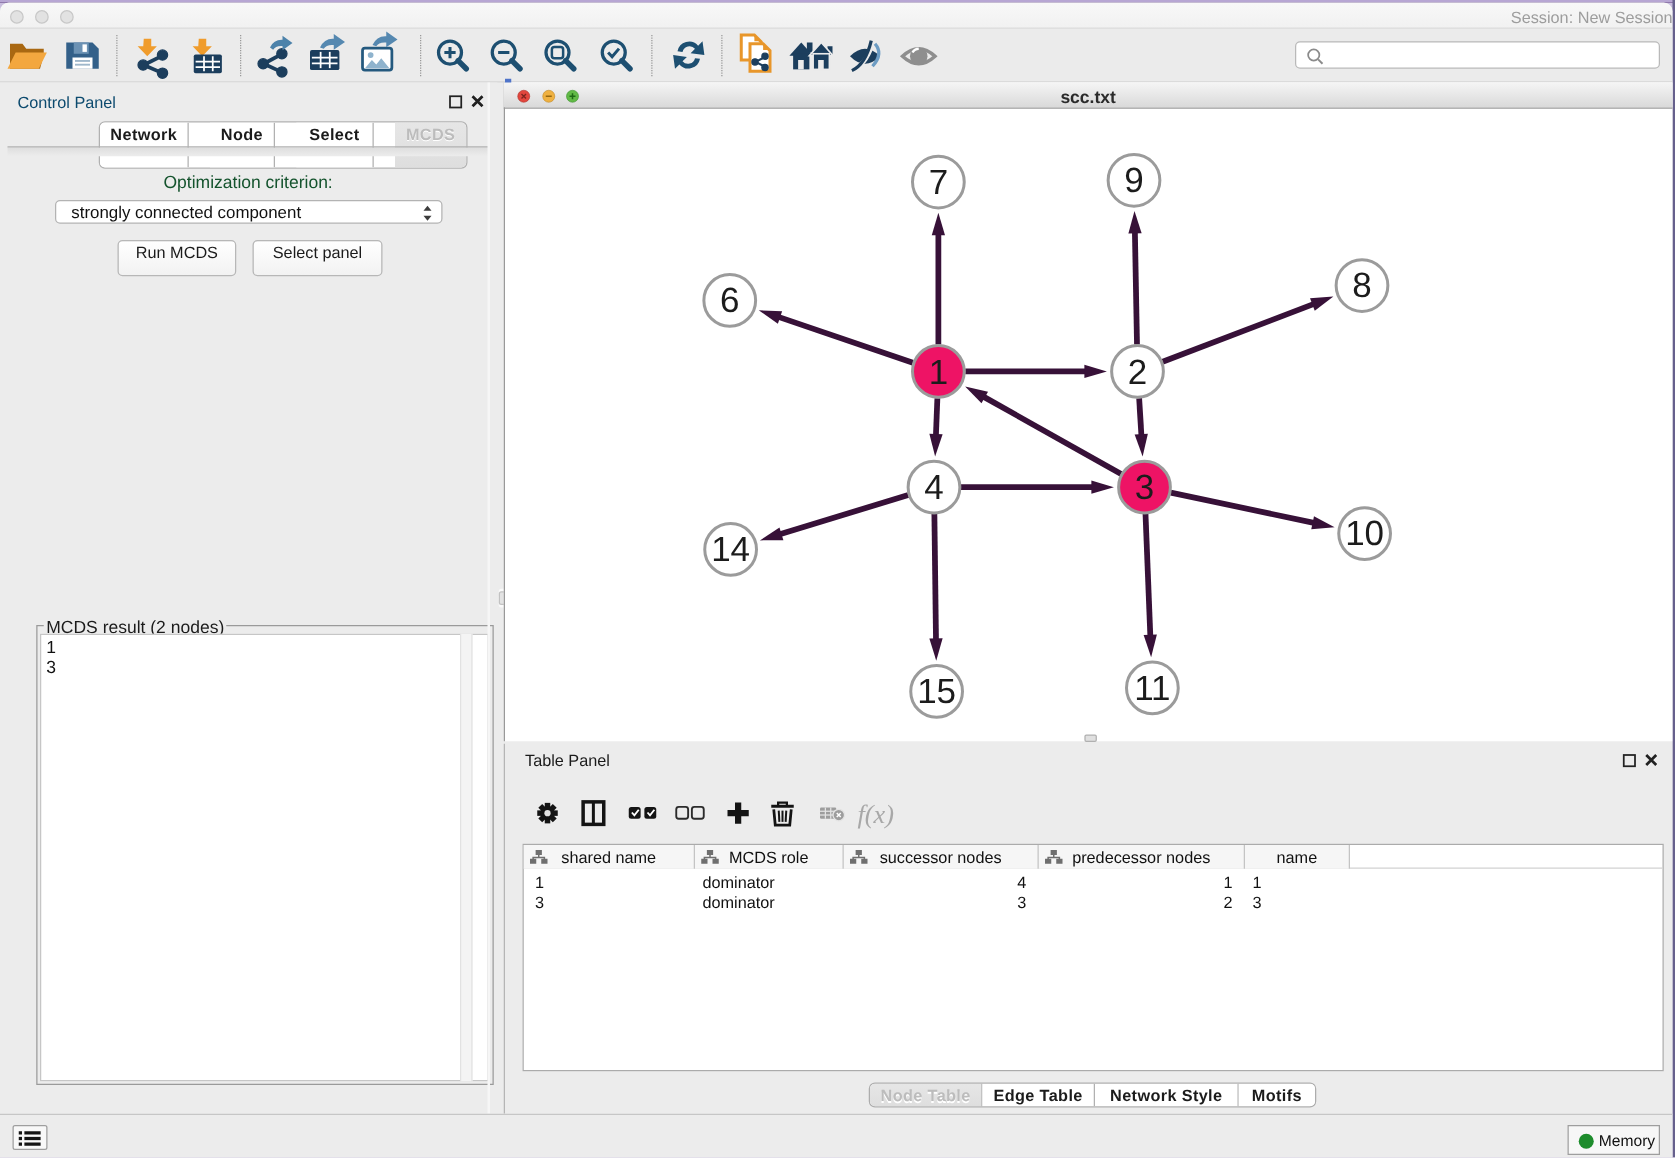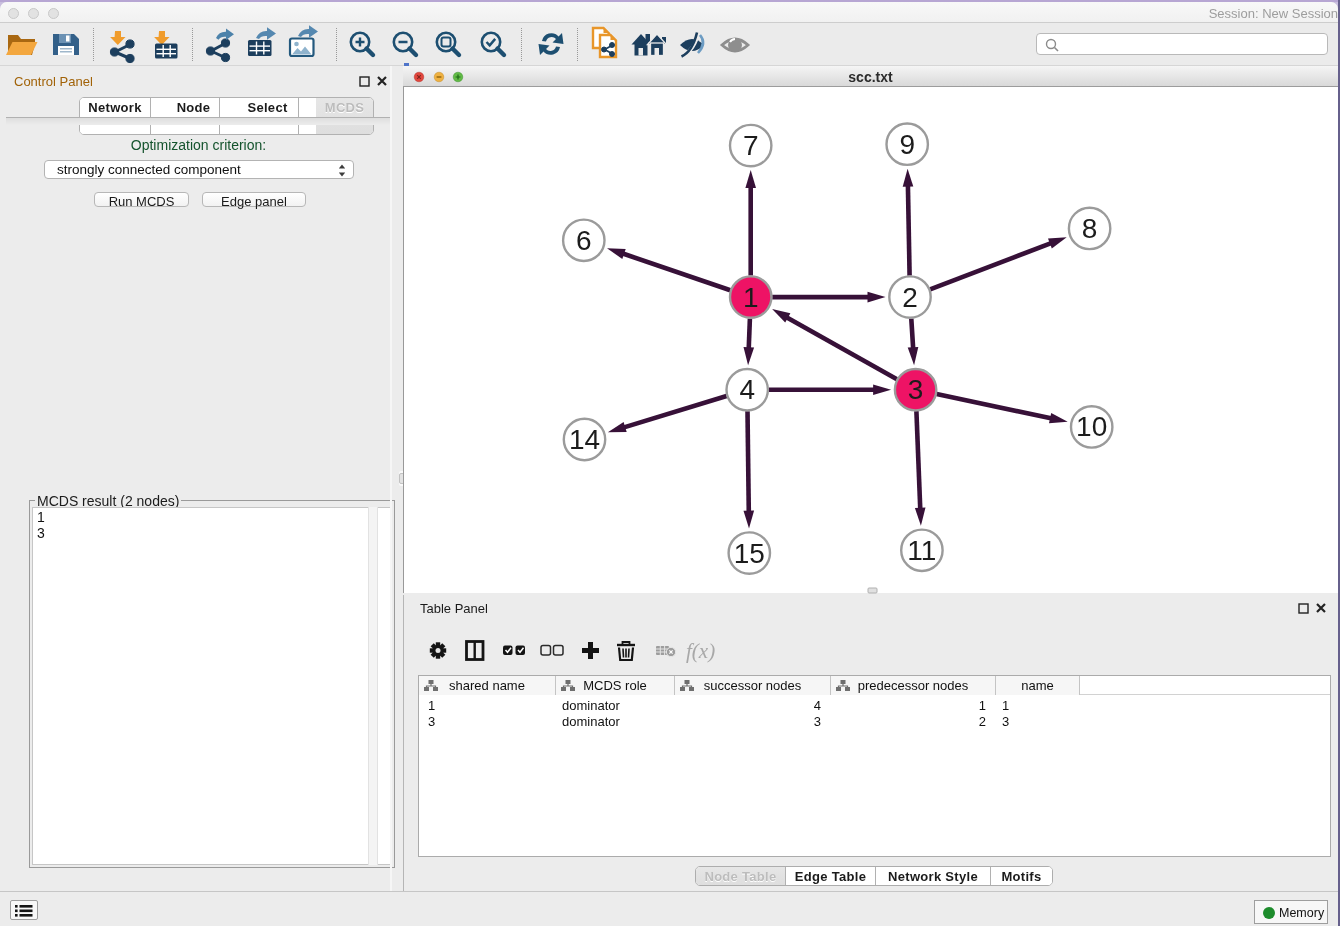--- a/index.html
+++ b/index.html
@@ -8,31 +8,31 @@
 #win{position:absolute;left:0;top:2px;width:1338px;height:924px;background:#ececec;border-radius:7px 7px 0 0;overflow:hidden;}
 .abs{position:absolute;}
 #titlebar{left:0;top:0;width:1338px;height:21px;background:linear-gradient(#f8f8f8,#f1f1f1);border-bottom:1px solid #cdcdcd;border-radius:7px 7px 0 0;}
 .tl{position:absolute;top:5.5px;width:11px;height:11px;border-radius:50%;background:#e2e2e2;border:1px solid #c8c8c8;}
 #wintitle{left:0;top:4px;width:1338px;text-align:right;font-size:13px;color:#9d9d9d;}
 #toolbar{left:0;top:21px;width:1338px;height:43px;background:#ebebeb;border-bottom:1px solid #d6d6d6;}
 .tsep{position:absolute;top:5px;height:33px;width:0;border-left:1px dotted #999;}
 #search{position:absolute;left:1036px;top:10px;width:292px;height:22px;background:#fff;border:1px solid #b9b9b9;border-radius:4px;}
 
 #cpanel{left:0;top:64px;width:398px;height:825px;background:#ececec;}
-#cphead{position:absolute;left:14px;top:8px;font-size:13px;color:#a16207;}
+#cphead{position:absolute;left:14px;top:8px;font-size:13px;color:#0c4a6e;}
 .minibtn{position:absolute;top:10px;}
 .tabbar{position:absolute;display:flex;height:38px;border:1px solid #b1b1b1;border-radius:5px;background:#fff;overflow:hidden;gap:17px;}
 .tabbar2{position:absolute;display:flex;height:20px;border:1px solid #adadad;border-radius:5px;background:#fff;overflow:hidden;}
 .tab{font-size:13px;font-weight:bold;letter-spacing:0.3px;color:#1b1b1b;text-align:center;line-height:19px;border-right:1px solid #b1b1b1;background:#fff;}
 .tab:last-child{border-right:none;}
 .tab.sel{background:linear-gradient(#e6e6e6,#dedede);color:#bcbcbc;text-shadow:0 1px 0 #fff;}
 #tabline{position:absolute;left:6px;top:51px;width:385px;height:8px;border-top:1px solid #b1b1b1;background:linear-gradient(#dedede,#ececec);}
 #optlabel{position:absolute;left:0;top:71px;width:397px;text-align:center;font-size:14px;color:#14532d;}
 #combo{position:absolute;left:44px;top:94px;width:310px;height:19px;background:#fff;border:1px solid #b3b3b3;border-radius:4px;font-size:13.5px;color:#111;line-height:17px;padding-left:12px;}
-.btn{position:absolute;top:126px;height:15px;background:linear-gradient(#fff,#f2f2f2);border:1px solid #b7b7b7;border-radius:4px;font-size:13px;color:#1b1b1b;text-align:center;line-height:18px;}
+.btn{position:absolute;top:126px;height:29px;background:linear-gradient(#fff,#f2f2f2);border:1px solid #b7b7b7;border-radius:4px;font-size:13px;color:#1b1b1b;text-align:center;line-height:18px;}
 #fieldset{position:absolute;left:29px;top:434px;width:366px;height:368px;border:1px solid #9a9a9a;}
 #fslegend{position:absolute;left:5px;top:-8px;background:#ececec;padding:0 2px;font-size:14px;color:#1b1b1b;}
 #fswhite{position:absolute;left:2px;top:6px;width:359px;height:358px;background:#fff;border:1px solid #c6c6c6;font-size:14px;color:#111;line-height:16px;padding:1px 0 0 4px;}
 #fsscroll{position:absolute;right:16px;top:6px;width:10px;height:358px;background:#f4f4f4;border-left:1px solid #e2e2e2;border-right:1px solid #e2e2e2;}
 
 #netwin{left:403px;top:64px;width:935px;height:527px;background:#fff;border-left:1.5px solid #999;}
 #nettitle{position:absolute;left:-1.5px;top:0;width:936px;height:21px;background:linear-gradient(#f5f5f5,#d9d9d9);border-bottom:1px solid #9c9c9c;}
 #nettext{position:absolute;left:0;top:3px;width:100%;text-align:center;font-size:14px;font-weight:bold;color:#2b2b2b;}
 .tl2{position:absolute;top:5.5px;width:10px;height:10px;border-radius:50%;}
 
@@ -220,21 +220,21 @@
 </div>
 <div id="tabline"></div>
 <div id="optlabel">Optimization criterion:</div>
 <div id="combo">strongly connected component
 <svg width="12" height="15" style="right:5px;top:2px;">
           <path d="M6,1.5 l3.2,4 h-6.4 z" fill="#3c3c3c"></path>
           <path d="M6,13.5 l3.2,-4 h-6.4 z" fill="#3c3c3c"></path>
         </svg>
 </div>
 <div class="btn" style="left:94px;width:95px;">Run MCDS</div>
-<div class="btn" style="left:202px;width:104px;">Edge panel</div>
+<div class="btn" style="left:202px;width:104px;">Select panel</div>
 <div id="fieldset">
 <div id="fslegend">MCDS result (2 nodes)</div>
 <div id="fswhite">1<br>3</div>
 <div id="fsscroll"></div>
 </div>
 </div>
 <div style="position:absolute;left:390px;top:64px;width:1.5px;height:825px;background:#f6f6f6;"></div>
 <div style="position:absolute;left:398.5px;top:471px;width:6px;height:11px;background:#e3e3e3;border:1px solid #c2c2c2;border-radius:2px;box-shadow:0 -2px 0 #fafafa,0 2px 0 #fafafa;"></div>
 <div class="abs" id="netwin">
 <div style="position:absolute;left:0;top:-3px;width:5px;height:6px;background:#4f74c9;"></div>

